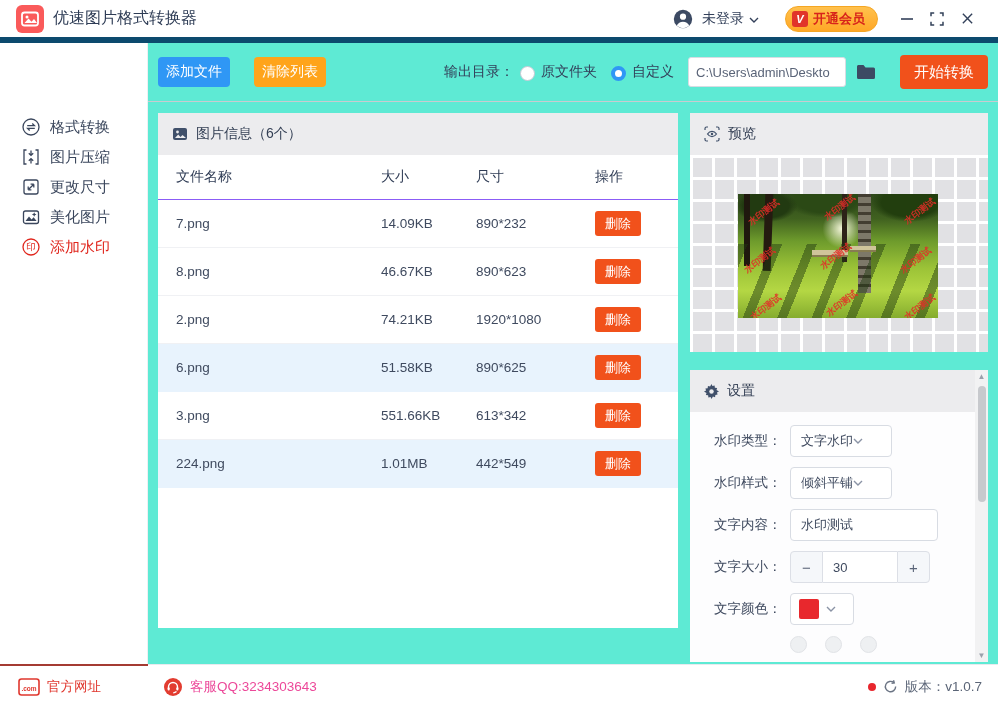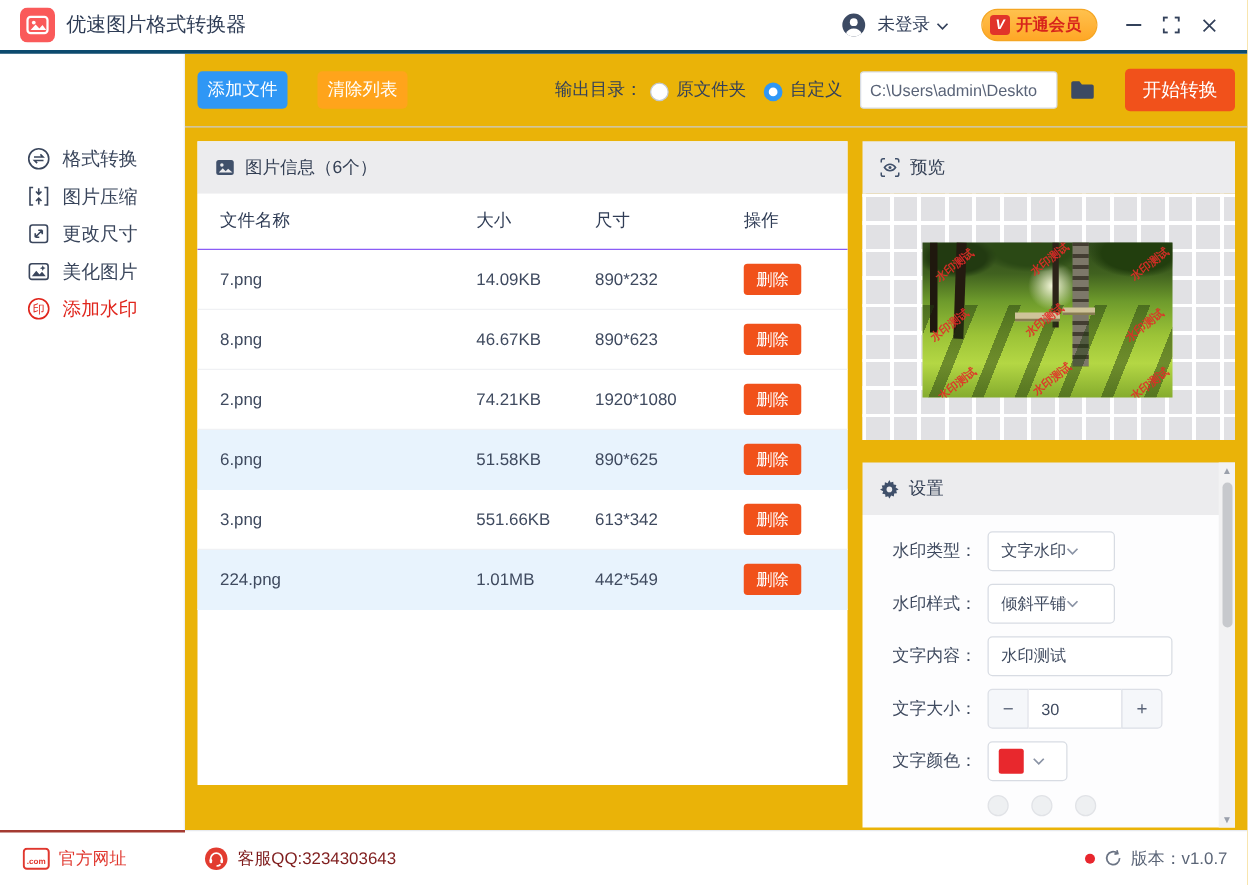--- a/index.html
+++ b/index.html
@@ -2,21 +2,21 @@
 <html><head>
 <meta charset="utf-8">
 <style>
   * { margin:0; padding:0; box-sizing:border-box; }
   html,body { width:998px; height:708px; }
   body { font-family:"Liberation Sans","DejaVu Sans",sans-serif; background:#fff; }
   .app { position:relative; width:998px; height:708px; overflow:hidden; background:#fff; }
 
   
   .titlebar { position:absolute; top:0; left:0; right:0; height:43px; background:#fff;
-              border-bottom:3px solid #0c4a6e; display:flex; align-items:center;
+              border-bottom:6px solid #0c4a6e; display:flex; align-items:center;
               justify-content:space-between; padding:0 16px; z-index:5; }
   .tb-left { display:flex; align-items:center; gap:9px; }
   .logo { width:28px; height:28px; display:inline-flex; }
   .app-title { font-size:16px; color:#2e3c55; }
   .tb-right { display:flex; align-items:center; }
   .avatar { width:22px; height:22px; display:inline-flex; margin-right:8px; }
   .login { font-size:14px; color:#33405a; }
   .chev-sm { margin:2px 0 0 5px; display:inline-flex; color:#33405a; }
   .vip-btn { margin-left:26px; height:26px; padding:0 12px 0 6px; border:1px solid #f5a623;
              border-radius:14px; background:linear-gradient(#ffc14d,#ffa726);
@@ -30,21 +30,21 @@
   .win-btn.min { margin-left:14px; }
 
   
   .sidebar { position:absolute; left:0; top:43px; width:148px; bottom:44px; background:#fff;
              border-right:1px solid #eef0f3; display:flex; flex-direction:column;
              padding-top:69px; }
   .side-item { height:30px; display:flex; align-items:center; gap:9px; padding-left:21px;
                font-size:15px; color:#3a465c; cursor:pointer; }
   .side-item .s-ico { width:20px; height:20px; display:inline-flex; }
   .side-item.active { color:#e0261d; }
-  .content { position:absolute; left:148px; top:43px; right:0; bottom:44px; background:#eab308; }
+  .content { position:absolute; left:148px; top:43px; right:0; bottom:44px; background:#5eead4; }
 
   
   .toolbar { position:absolute; left:0; right:0; top:0; height:58px; }
   .tdivider { position:absolute; left:0; right:0; top:58px; height:1px; background:#c9cbcf; }
   .btn { border:none; color:#fff; border-radius:4px; font-size:14px; cursor:pointer;
          font-family:inherit; }
   .btn-add { position:absolute; left:10px; top:14px; width:72px; height:30px; background:#2f97f5; }
   .btn-clear { position:absolute; left:106px; top:14px; width:72px; height:30px; background:#ffa41b; }
   .toolbar-right { position:absolute; right:10px; top:0; height:58px; display:flex; align-items:center; }
   .out-label { font-size:14px; color:#33405a; margin-right:6px; }
@@ -138,21 +138,21 @@
   .sb-up { top:2px; } .sb-down { bottom:2px; }
   .sb-thumb { position:absolute; left:2.5px; top:16px; width:8px; height:116px; background:#c7c9cd; border-radius:4px; }
 
   
   .footer { position:absolute; left:0; right:0; bottom:0; height:44px; background:#fff;
             border-top:1px solid #e8eaee; display:flex; align-items:center; }
   .footer-red-line { position:absolute; top:-1px; left:0; width:148px; height:2px; background:#a43b32; }
   .site-link { display:flex; align-items:center; gap:7px; margin-left:18px; cursor:pointer; }
   .site-link span { font-size:13.5px; color:#e0372e; }
   .qq-link { display:flex; align-items:center; gap:7px; margin-left:62px; cursor:pointer; }
-  .qq-link span { font-size:13.5px; color:#7f1d1d; }
+  .qq-link span { font-size:13.5px; color:#ec4899; }
   .version { margin-left:auto; margin-right:16px; display:flex; align-items:center; gap:7px; }
   .red-dot { width:8px; height:8px; border-radius:50%; background:#e8262d; }
   .version span { font-size:13.5px; color:#5b6577; }
 </style>
 </head>
 <body>
 
 <div class="app">
 
   <header class="titlebar">

